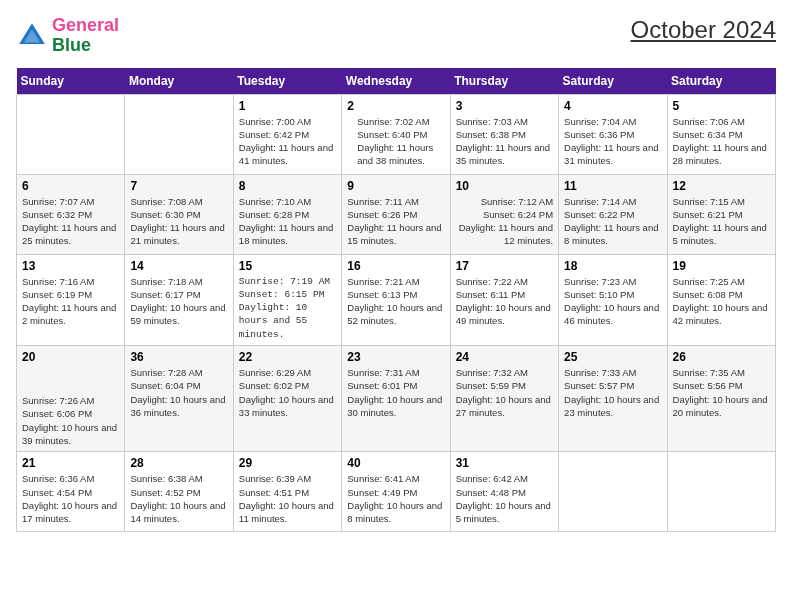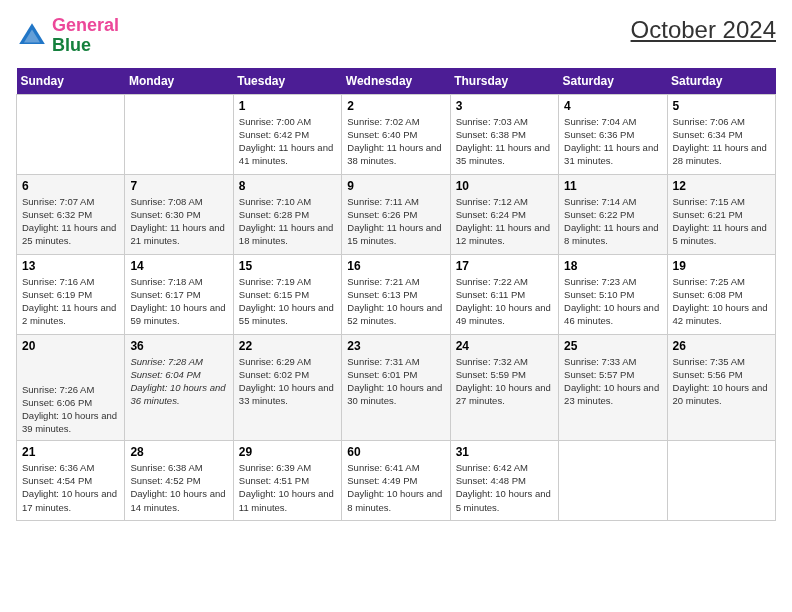--- a/index.html
+++ b/index.html
@@ -124,21 +124,21 @@
         <td class="empty"></td>
         <td class="empty"></td>
         <td>
           <span class="day-num">1</span>
           <div class="day-info" style="white-space: pre-line;">Sunrise: 7:00 AM
 Sunset: 6:42 PM
 Daylight: 11 hours and 41 minutes.</div>
         </td>
         <td>
           <span class="day-num">2</span>
-          <div class="day-info" style="white-space: pre-line;">Sunrise: 7:02 AM
+          <div class="day-info" style="white-space: pre-line; margin-left: 10px;">Sunrise: 7:02 AM
 Sunset: 6:40 PM
 Daylight: 11 hours and 38 minutes.</div>
         </td>
         <td>
           <span class="day-num">3</span>
           <div class="day-info" style="white-space: pre-line;">Sunrise: 7:03 AM
 Sunset: 6:38 PM
 Daylight: 11 hours and 35 minutes.</div>
         </td>
         <td>
@@ -174,21 +174,21 @@
 Daylight: 11 hours and 18 minutes.</div>
         </td>
         <td>
           <span class="day-num">9</span>
           <div class="day-info" style="white-space: pre-line;">Sunrise: 7:11 AM
 Sunset: 6:26 PM
 Daylight: 11 hours and 15 minutes.</div>
         </td>
         <td>
           <span class="day-num">10</span>
-          <div class="day-info" style="white-space: pre-line;">Sunrise: 7:12 AM
+          <div class="day-info" style="white-space: pre-line; text-align: right;">Sunrise: 7:12 AM
 Sunset: 6:24 PM
 Daylight: 11 hours and 12 minutes.</div>
         </td>
         <td>
           <span class="day-num">11</span>
           <div class="day-info" style="white-space: pre-line;">Sunrise: 7:14 AM
 Sunset: 6:22 PM
 Daylight: 11 hours and 8 minutes.</div>
         </td>
         <td>
@@ -206,21 +206,21 @@
 Daylight: 11 hours and 2 minutes.</div>
         </td>
         <td>
           <span class="day-num">14</span>
           <div class="day-info" style="white-space: pre-line;">Sunrise: 7:18 AM
 Sunset: 6:17 PM
 Daylight: 10 hours and 59 minutes.</div>
         </td>
         <td>
           <span class="day-num">15</span>
-          <div class="day-info" style="white-space: pre-line;">Sunrise: 7:19 AM
+          <div class="day-info" style="white-space: pre-line; font-family: Liberation Mono, monospace;">Sunrise: 7:19 AM
 Sunset: 6:15 PM
 Daylight: 10 hours and 55 minutes.</div>
         </td>
         <td>
           <span class="day-num">16</span>
           <div class="day-info" style="white-space: pre-line;">Sunrise: 7:21 AM
 Sunset: 6:13 PM
 Daylight: 10 hours and 52 minutes.</div>
         </td>
         <td>
@@ -244,21 +244,21 @@
       </tr>
       <tr>
         <td>
           <span class="day-num">20</span>
           <div class="day-info" style="white-space: pre-line; margin-top: 30px;">Sunrise: 7:26 AM
 Sunset: 6:06 PM
 Daylight: 10 hours and 39 minutes.</div>
         </td>
         <td>
           <span class="day-num">36</span>
-          <div class="day-info" style="white-space: pre-line; font-style: italic;">Sunrise: 7:28 AM
+          <div class="day-info" style="white-space: pre-line;">Sunrise: 7:28 AM
 Sunset: 6:04 PM
 Daylight: 10 hours and 36 minutes.</div>
         </td>
         <td>
           <span class="day-num">22</span>
           <div class="day-info" style="white-space: pre-line;">Sunrise: 6:29 AM
 Sunset: 6:02 PM
 Daylight: 10 hours and 33 minutes.</div>
         </td>
         <td>
@@ -299,21 +299,21 @@
 Sunset: 4:52 PM
 Daylight: 10 hours and 14 minutes.</div>
         </td>
         <td>
           <span class="day-num">29</span>
           <div class="day-info" style="white-space: pre-line;">Sunrise: 6:39 AM
 Sunset: 4:51 PM
 Daylight: 10 hours and 11 minutes.</div>
         </td>
         <td>
-          <span class="day-num">60</span>
+          <span class="day-num">40</span>
           <div class="day-info" style="white-space: pre-line;">Sunrise: 6:41 AM
 Sunset: 4:49 PM
 Daylight: 10 hours and 8 minutes.</div>
         </td>
         <td>
           <span class="day-num">31</span>
           <div class="day-info" style="white-space: pre-line;">Sunrise: 6:42 AM
 Sunset: 4:48 PM
 Daylight: 10 hours and 5 minutes.</div>
         </td>

